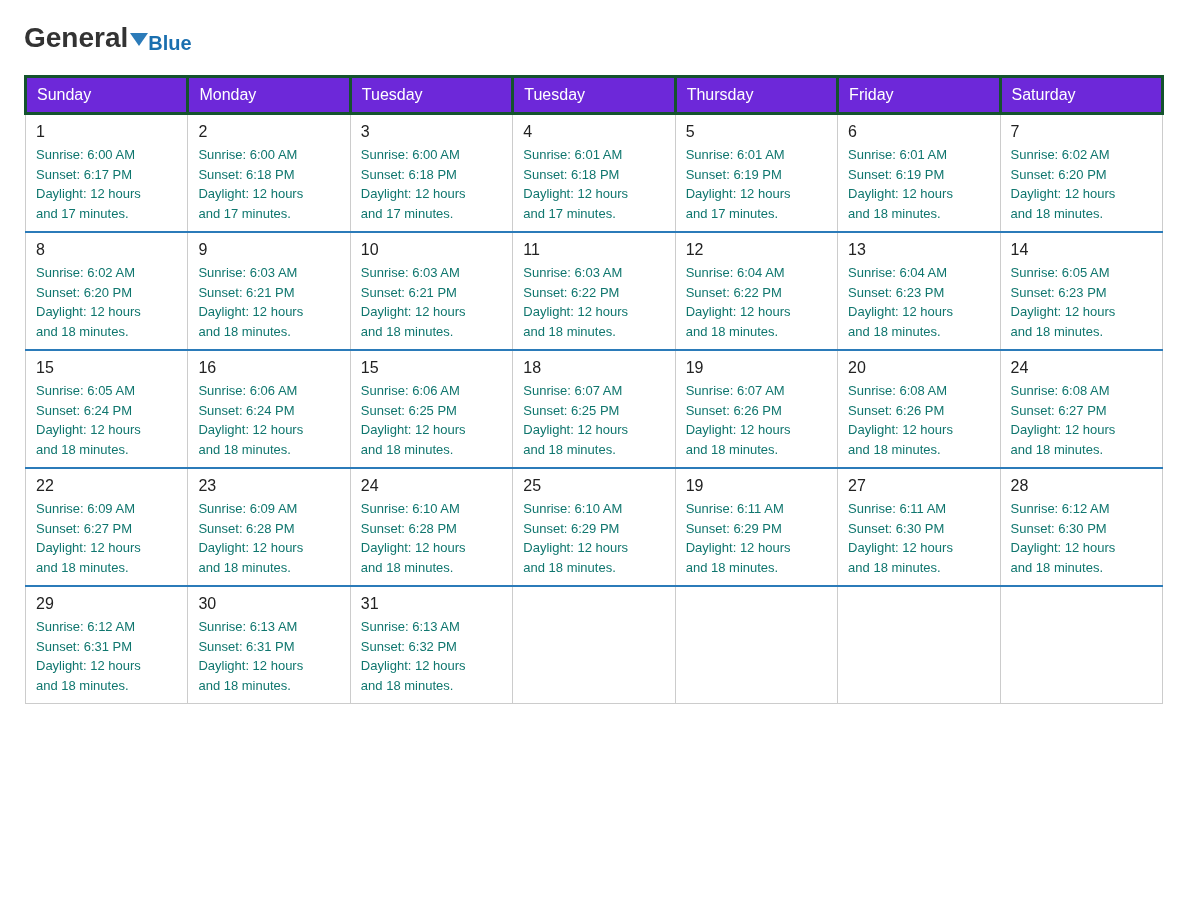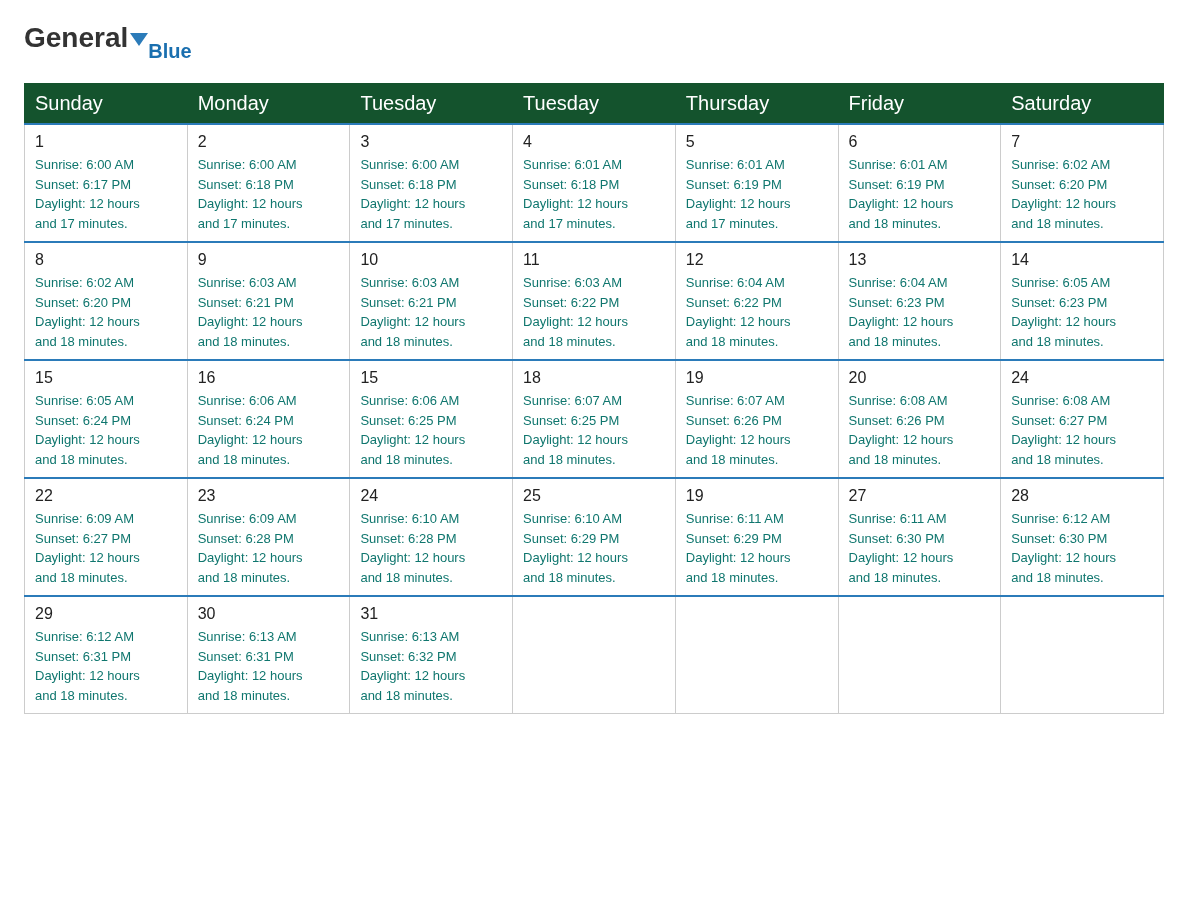--- a/index.html
+++ b/index.html
@@ -24,21 +24,21 @@
     .logo-text {
       font-size: 28px;
       font-weight: bold;
       color: #333;
       line-height: 1;
     }
     .logo-line2 {
       font-size: 20px;
       font-weight: bold;
       color: #1a6faf;
-      margin-top: 16px;
+      margin-top: 8px;
     }
     .title-block {
       text-align: right;
     }
     .month-title {
       font-size: 52px;
       font-weight: normal;
       color: #222;
       line-height: 1.1;
     }
@@ -46,27 +46,27 @@
       font-size: 22px;
       color: #555;
       margin-top: 4px;
     }
     .calendar {
       width: 100%;
       border-collapse: collapse;
       border: 1px solid #aaa;
     }
     .calendar th {
-      background: #14532d;
+      background: #6d28d9;
       color: #fff;
-      font-size: 20px;
+      font-size: 16px;
       font-weight: normal;
       padding: 8px 10px;
       text-align: left;
-      border: 1px solid #14532d;
+      border: 3px solid #14532d;
     }
     .calendar td {
       vertical-align: top;
       padding: 8px 10px;
       border: 1px solid #ccc;
       font-size: 13px;
       color: #333;
       width: 14.28%;
       min-height: 110px;
     }

